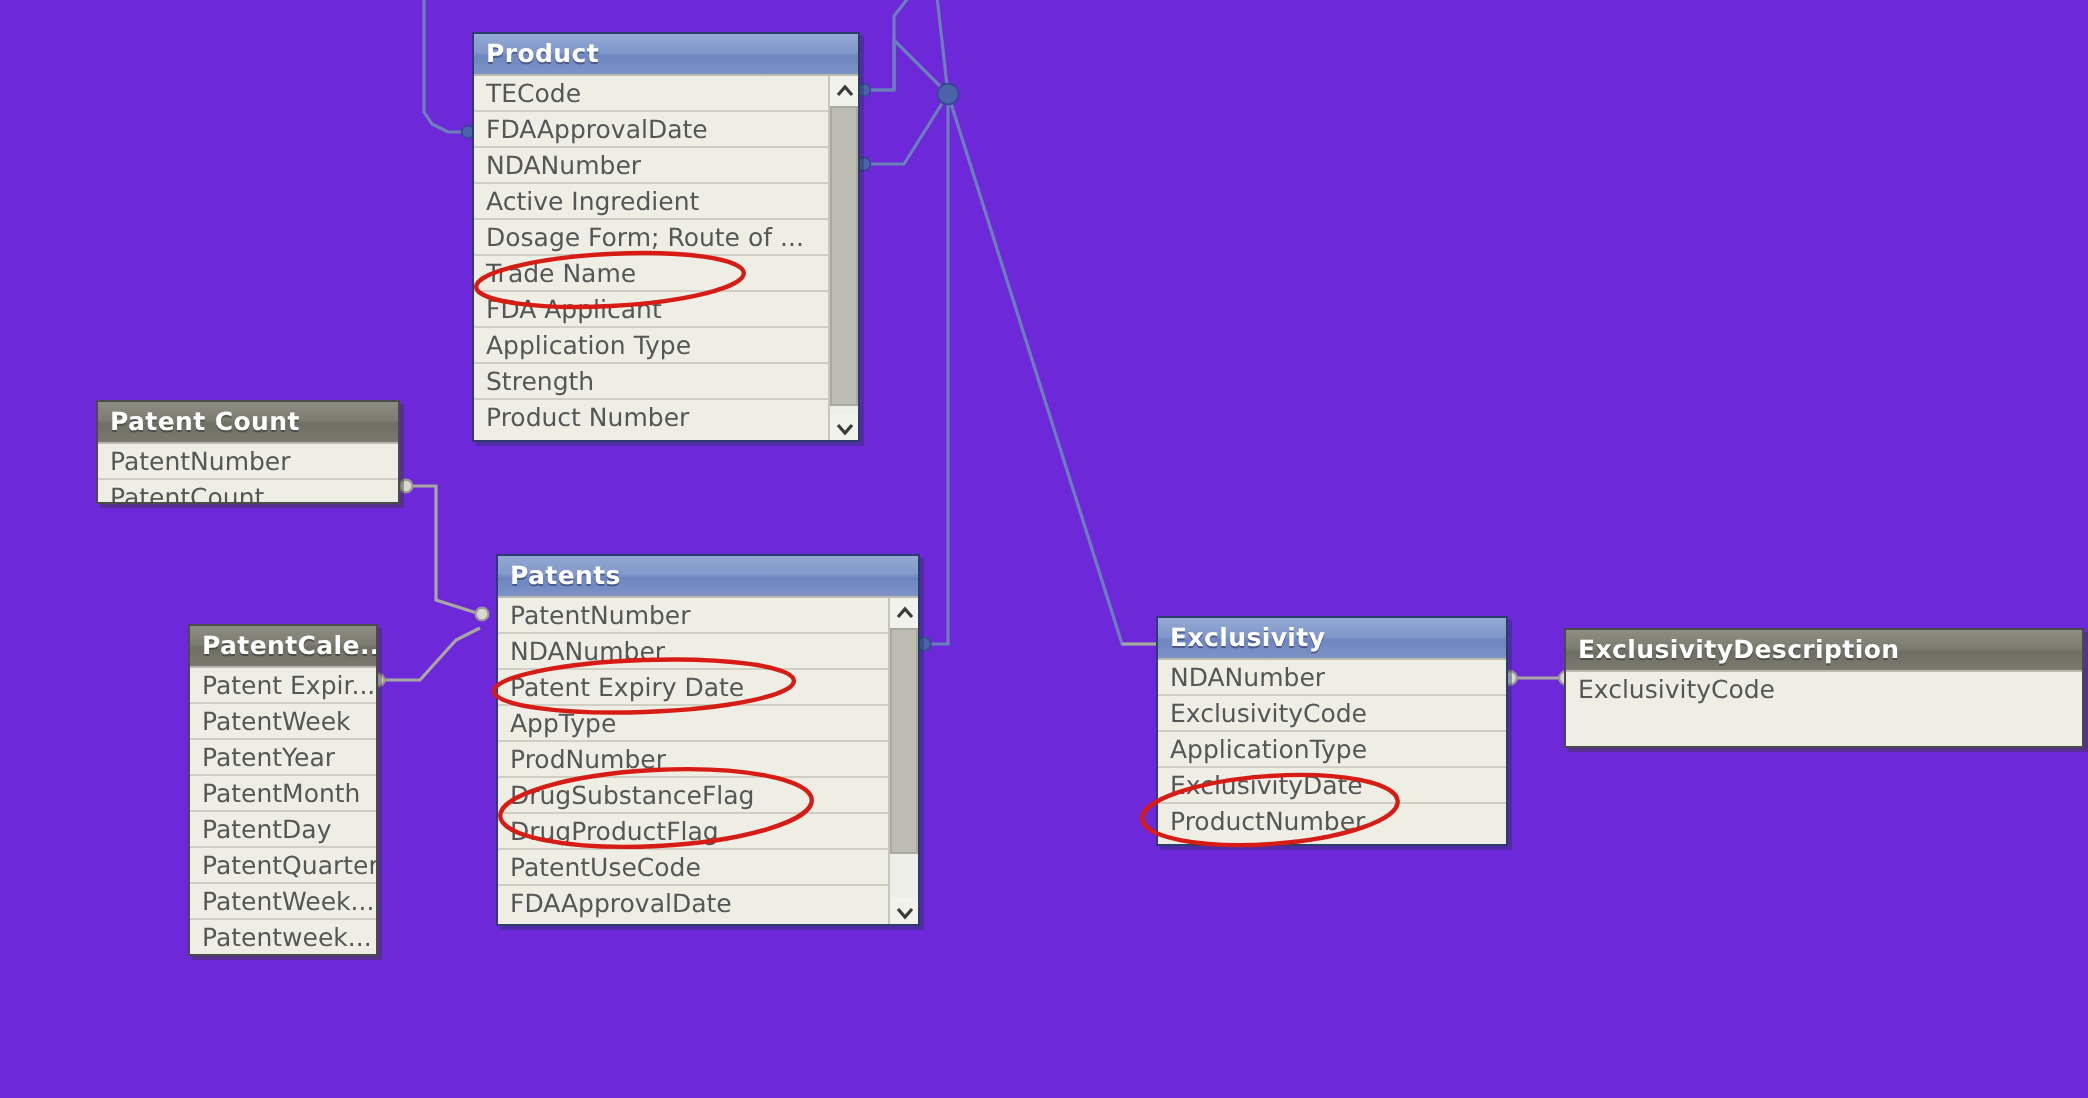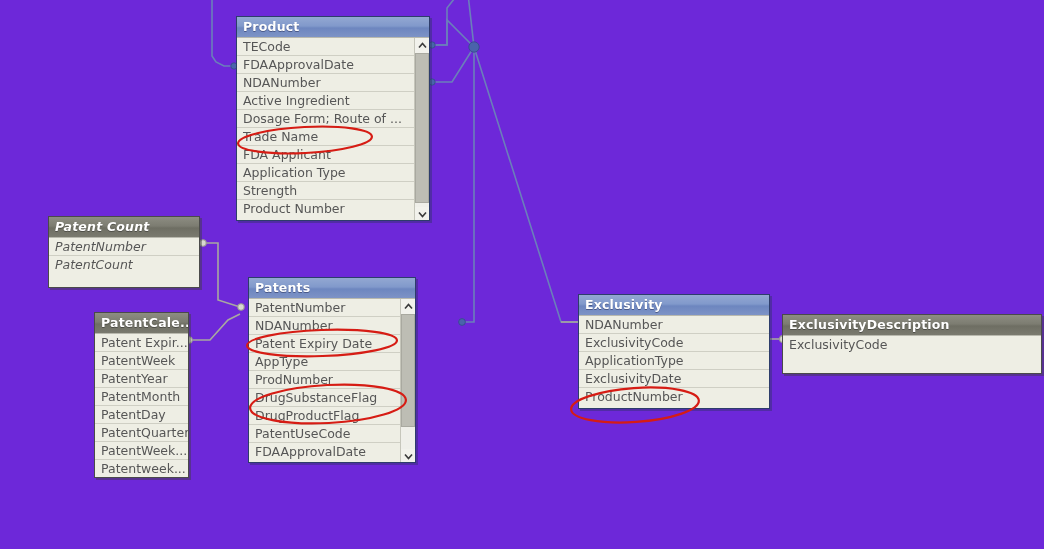--- a/index.html
+++ b/index.html
@@ -194,21 +194,21 @@
         <div class="sb-thumb" style="top:15px; height:150px;"></div>
         <div class="sb-arrow bottom">
           <svg width="9" height="7" viewBox="0 0 9 7">
             <path d="M1,1.5 L4.5,5.5 L8,1.5" fill="none" stroke="#3a3a3a" stroke-width="1.6"></path>
           </svg>
         </div>
       </div>
     </div>
   </div>
 
-  <div class="entity inactive" id="e-patent-count" style="left:48px; top:216px; width:152px; height:72px;font-style:italic;">
+  <div class="entity inactive" id="e-patent-count" style="left:48px; top:200px; width:152px; height:52px;">
     <div class="ent-title">Patent Count</div>
     <div class="ent-body" style="height:39px;">
       <ul class="fields">
         <li>PatentNumber</li>
         <li>PatentCount</li>
       </ul>
     </div>
   </div>
 
   <div class="entity inactive" id="e-patent-calendar" style="left:94px; top:312px; width:95px; height:166px;">
@@ -220,21 +220,21 @@
         <li>PatentYear</li>
         <li>PatentMonth</li>
         <li>PatentDay</li>
         <li>PatentQuarter</li>
         <li>PatentWeek...</li>
         <li>Patentweek...</li>
       </ul>
     </div>
   </div>
 
-  <div class="entity active" id="e-patents" style="left:248px; top:277px; width:168px; height:186px;">
+  <div class="entity active" id="e-patents" style="left:248px; top:277px; width:212px; height:186px;">
     <div class="ent-title">Patents</div>
     <div class="ent-body" style="height:165px;">
       <ul class="fields" style="width:196px;">
         <li>PatentNumber</li>
         <li>NDANumber</li>
         <li>Patent Expiry Date</li>
         <li>AppType</li>
         <li>ProdNumber</li>
         <li>DrugSubstanceFlag</li>
         <li>DrugProductFlag</li>
@@ -250,21 +250,21 @@
         <div class="sb-thumb" style="top:15px; height:113px;"></div>
         <div class="sb-arrow bottom">
           <svg width="9" height="7" viewBox="0 0 9 7">
             <path d="M1,1.5 L4.5,5.5 L8,1.5" fill="none" stroke="#3a3a3a" stroke-width="1.6"></path>
           </svg>
         </div>
       </div>
     </div>
   </div>
 
-  <div class="entity active" id="e-exclusivity" style="left:578px; top:294px; width:192px; height:115px;">
+  <div class="entity active" id="e-exclusivity" style="left:578px; top:308px; width:176px; height:115px;">
     <div class="ent-title">Exclusivity</div>
     <div class="ent-body" style="height:94px;">
       <ul class="fields">
         <li>NDANumber</li>
         <li>ExclusivityCode</li>
         <li>ApplicationType</li>
         <li>ExclusivityDate</li>
         <li>ProductNumber</li>
       </ul>
     </div>

